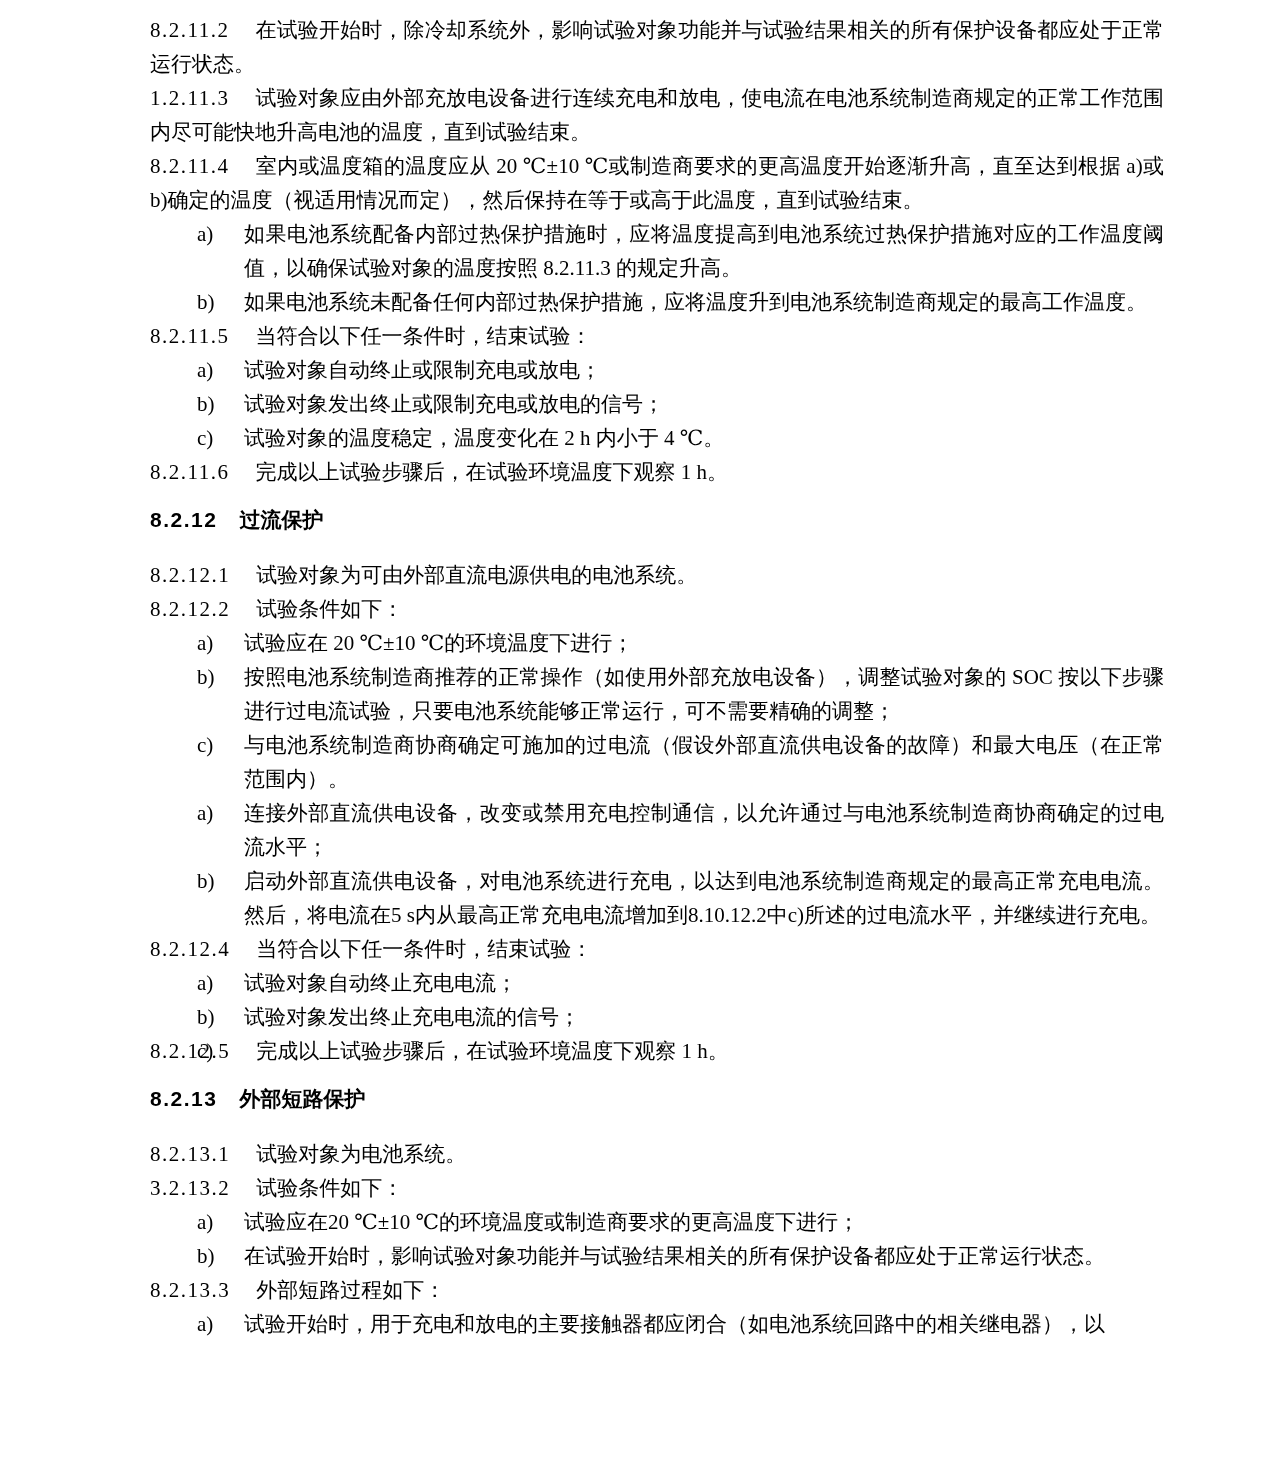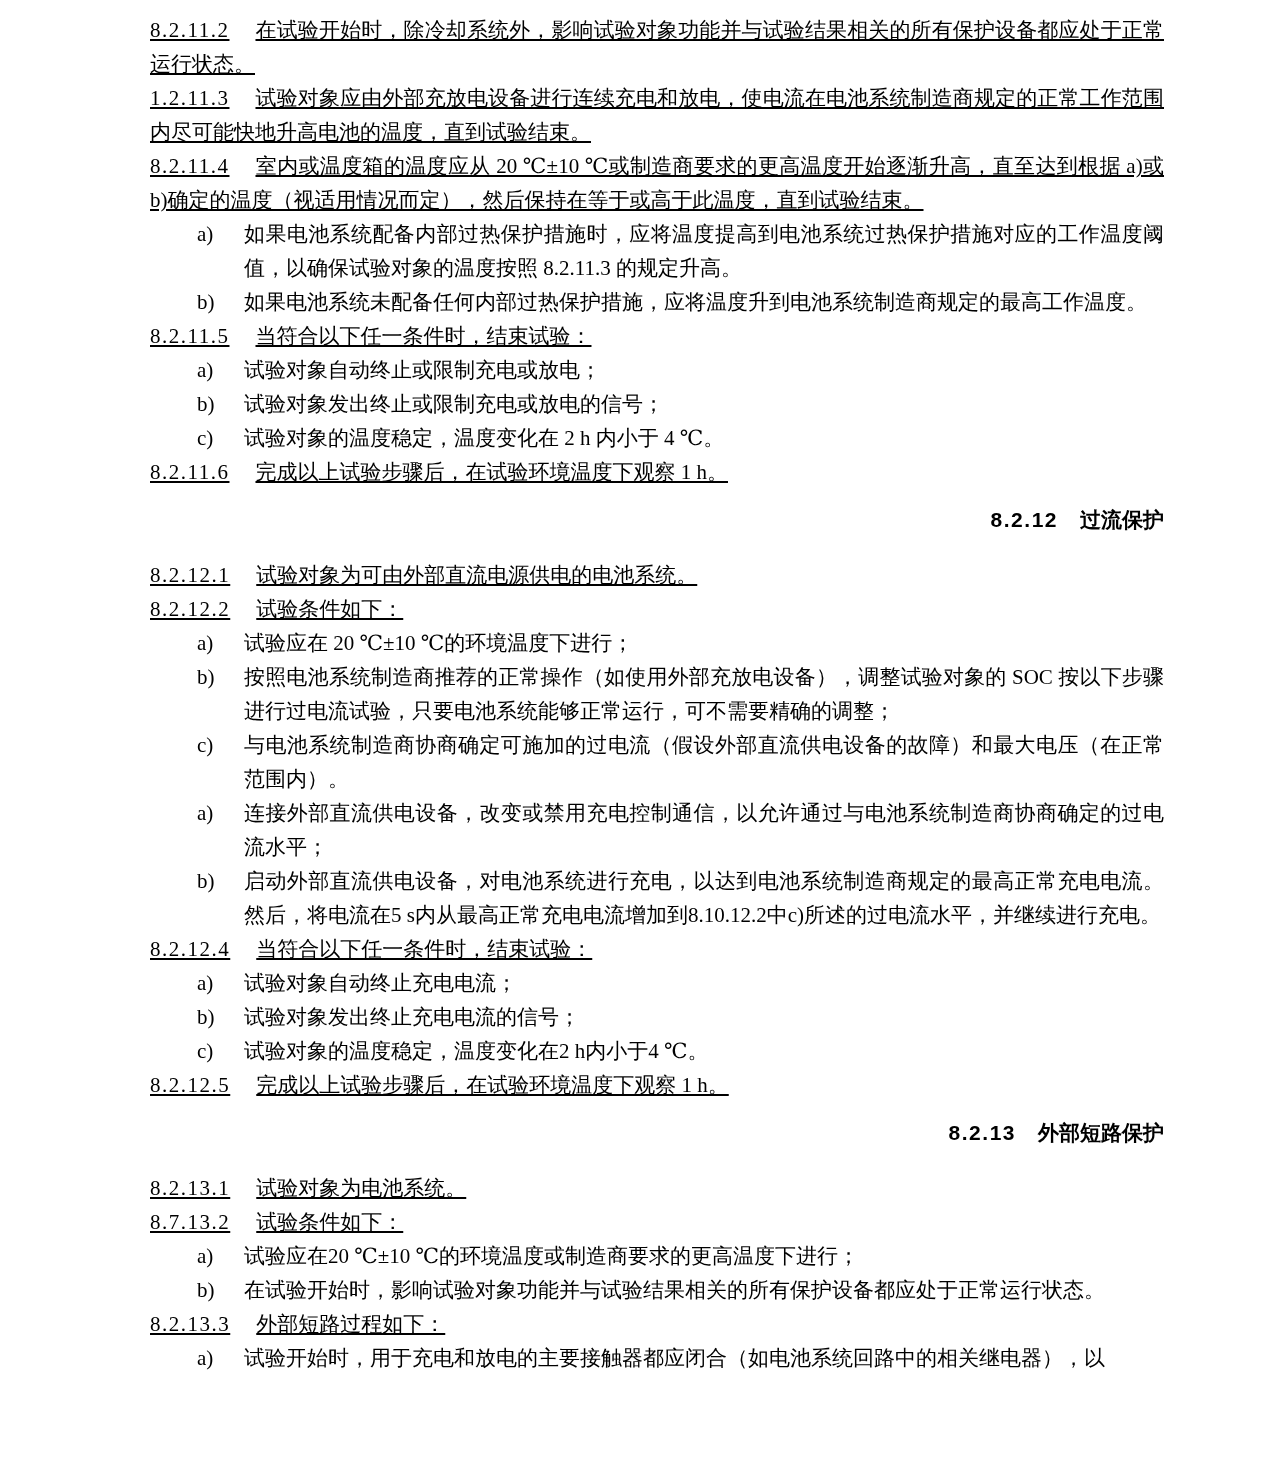--- a/index.html
+++ b/index.html
@@ -15,42 +15,41 @@
     color: #000000;
     box-sizing: border-box;
     padding: 13px 116px 0 150px;
     overflow: hidden;
     font-family: "Liberation Serif", "DejaVu Serif", serif;
     font-size: 21px;
     line-height: 34px;
   }
   .clause {
     text-align: justify;
-    text-decoration: underline;
   }
   .clause-number {
     letter-spacing: 1.5px;
     margin-right: 26px;
     white-space: nowrap;
   }
   .list-item {
     position: relative;
     padding-left: 94px;
     text-align: justify;
   }
   .list-label {
     position: absolute;
     left: 47px;
     top: 0;
   }
   .section-heading {
     font-family: "Liberation Sans", "DejaVu Sans", sans-serif;
     font-weight: bold;
     margin: 14px 0 21px 0;
-    text-align: right;
+    text-align: left;
   }
   .heading-number {
     letter-spacing: 1.5px;
     margin-right: 22px;
     white-space: nowrap;
   }
 </style>
 </head>
 <body>
 
@@ -70,23 +69,23 @@
       <div class="clause"><span class="clause-number">8.2.12.1</span><span class="clause-text">试验对象为可由外部直流电源供电的电池系统。</span></div>
       <div class="clause"><span class="clause-number">8.2.12.2</span><span class="clause-text">试验条件如下：</span></div>
       <div class="list-item"><span class="list-label">a)</span><span class="list-text">试验应在 20 ℃±10 ℃的环境温度下进行；</span></div>
       <div class="list-item"><span class="list-label">b)</span><span class="list-text">按照电池系统制造商推荐的正常操作（如使用外部充放电设备），调整试验对象的 SOC 按以下步骤进行过电流试验，只要电池系统能够正常运行，可不需要精确的调整；</span></div>
       <div class="list-item"><span class="list-label">c)</span><span class="list-text">与电池系统制造商协商确定可施加的过电流（假设外部直流供电设备的故障）和最大电压（在正常范围内）。</span></div>
       <div class="list-item"><span class="list-label">a)</span><span class="list-text">连接外部直流供电设备，改变或禁用充电控制通信，以允许通过与电池系统制造商协商确定的过电流水平；</span></div>
       <div class="list-item"><span class="list-label">b)</span><span class="list-text">启动外部直流供电设备，对电池系统进行充电，以达到电池系统制造商规定的最高正常充电电流。然后，将电流在5 s内从最高正常充电电流增加到8.10.12.2中c)所述的过电流水平，并继续进行充电。</span></div>
       <div class="clause"><span class="clause-number">8.2.12.4</span><span class="clause-text">当符合以下任一条件时，结束试验：</span></div>
       <div class="list-item"><span class="list-label">a)</span><span class="list-text">试验对象自动终止充电电流；</span></div>
       <div class="list-item"><span class="list-label">b)</span><span class="list-text">试验对象发出终止充电电流的信号；</span></div>
-      <div class="list-item"><span class="list-label">c)</span><span class="list-text">试验对象的温度稳定，温度变化在2 h内小于4 ℃。</span></div>
+      <div class="list-item"><span class="list-label">c)</span></div>
       <div class="clause"><span class="clause-number">8.2.12.5</span><span class="clause-text">完成以上试验步骤后，在试验环境温度下观察 1 h。</span></div>
       <div class="section-heading"><span class="heading-number">8.2.13</span><span class="heading-text">外部短路保护</span></div>
       <div class="clause"><span class="clause-number">8.2.13.1</span><span class="clause-text">试验对象为电池系统。</span></div>
-      <div class="clause"><span class="clause-number">8.7.13.2</span><span class="clause-text">试验条件如下：</span></div>
+      <div class="clause"><span class="clause-number">3.2.13.2</span><span class="clause-text">试验条件如下：</span></div>
       <div class="list-item"><span class="list-label">a)</span><span class="list-text">试验应在20 ℃±10 ℃的环境温度或制造商要求的更高温度下进行；</span></div>
       <div class="list-item"><span class="list-label">b)</span><span class="list-text">在试验开始时，影响试验对象功能并与试验结果相关的所有保护设备都应处于正常运行状态。</span></div>
       <div class="clause"><span class="clause-number">8.2.13.3</span><span class="clause-text">外部短路过程如下：</span></div>
       <div class="list-item"><span class="list-label">a)</span><span class="list-text">试验开始时，用于充电和放电的主要接触器都应闭合（如电池系统回路中的相关继电器），以</span></div>
     </div>
 </div>
 
 </body></html>

